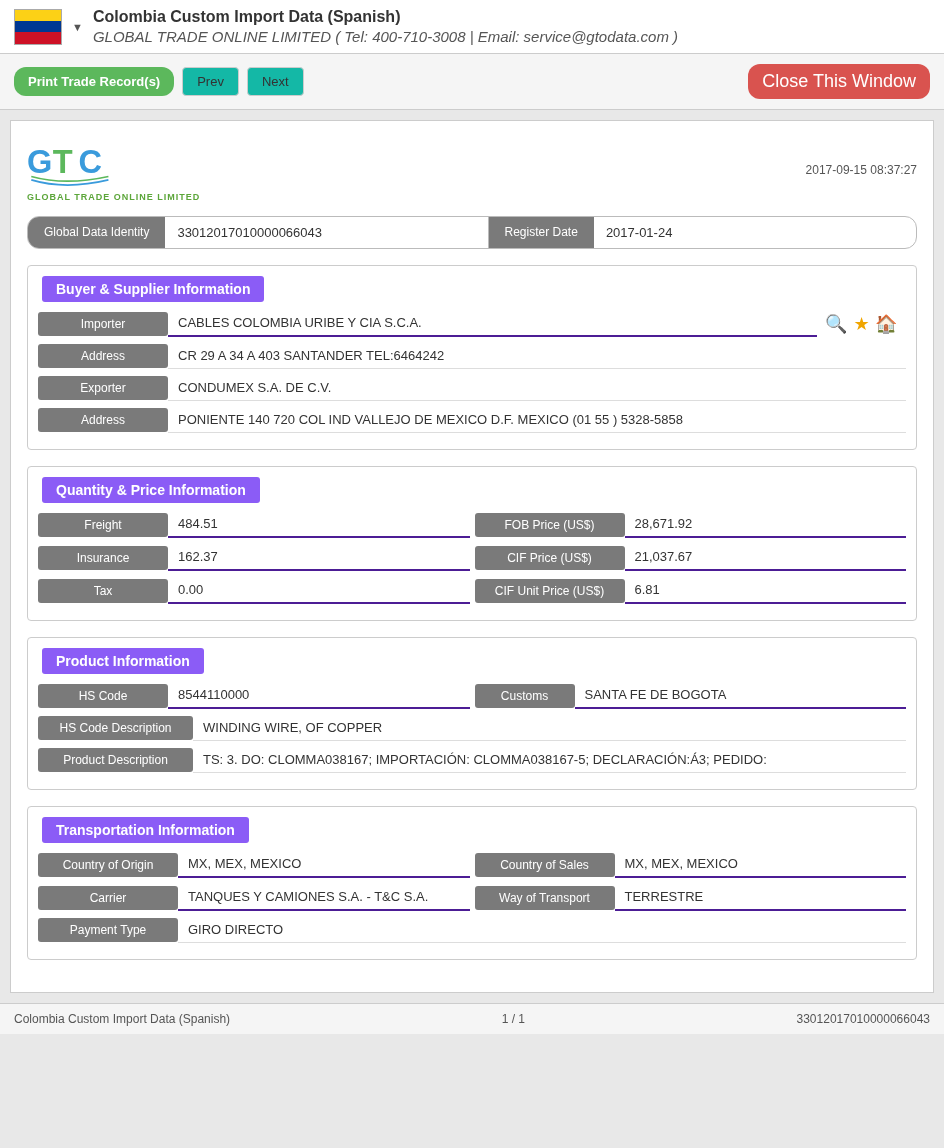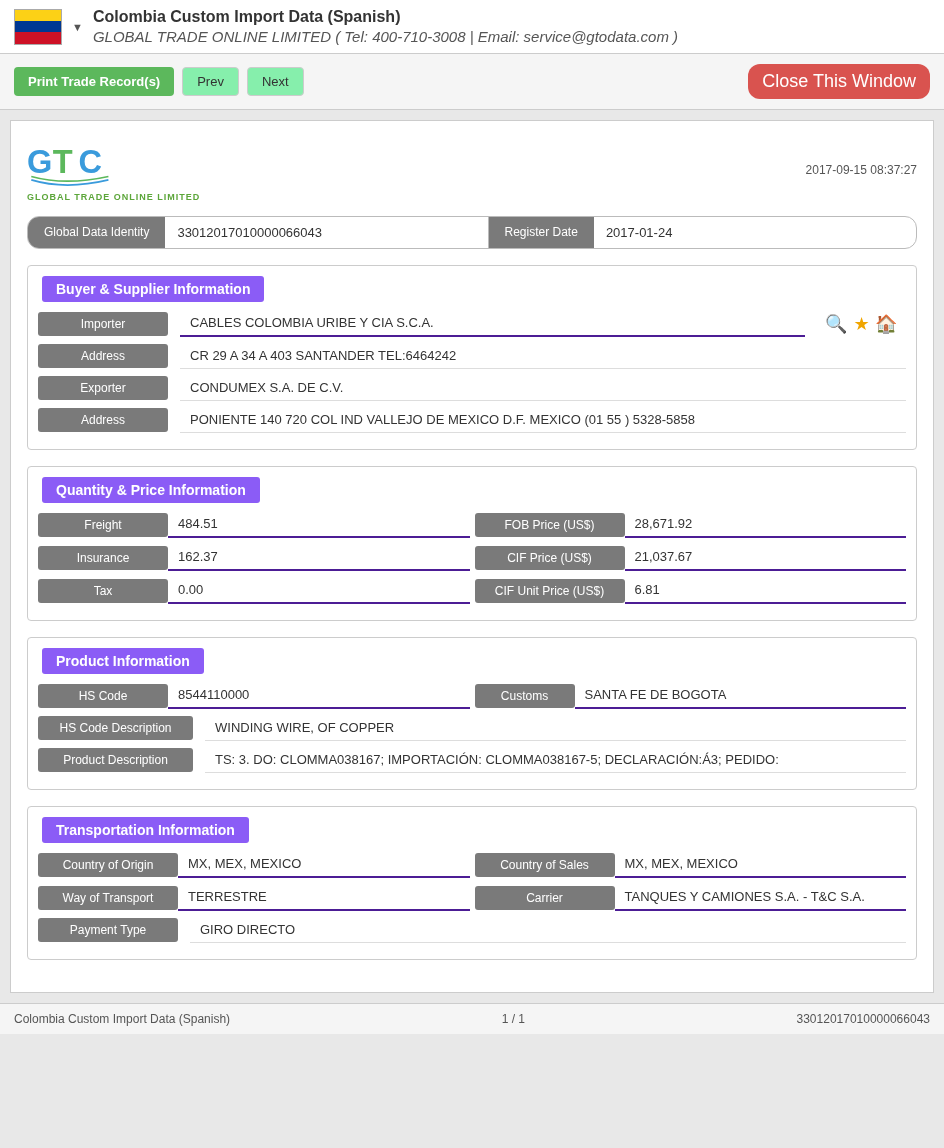--- a/index.html
+++ b/index.html
@@ -35,25 +35,25 @@
     .toolbar {
       background: #f5f5f5;
       border-bottom: 1px solid #ccc;
       padding: 10px 14px;
       display: flex;
       align-items: center;
       gap: 8px;
     }
     .btn-print {
       background: #5cb85c; color: #fff; border: none;
-      padding: 7px 14px; border-radius: 4px; cursor: pointer; font-size: 13px;
+      padding: 7px 14px; border-radius: 12px; cursor: pointer; font-size: 13px;
       font-weight: bold;
     }
     .btn-nav {
-      background: #86efac; color: #333; border: 1px solid #ccc;
+      background: #14b8a6; color: #333; border: 1px solid #ccc;
       padding: 6px 14px; border-radius: 4px; cursor: pointer; font-size: 13px;
     }
     .btn-close {
       background: #d9534f; color: #fff; border: none;
       padding: 7px 14px; border-radius: 12px; cursor: pointer; font-size: 18px;
       margin-left: auto;
     }
 
     
     .content-area {
@@ -120,21 +120,21 @@
       padding: 5px 14px;
       border-radius: 3px;
     }
     .section-body { padding: 8px 10px 10px 10px; }
 
     
     .info-row {
       display: flex;
       align-items: center;
       margin-bottom: 6px;
-      gap: 12px;
+      gap: 0;
     }
     .field-label {
       background: #7a7a7a; color: #fff;
       padding: 5px 10px; font-size: 12px;
       text-align: center; white-space: nowrap;
       border-radius: 3px;
       min-width: 130px;
     }
     .field-value {
       flex: 1; padding: 5px 10px; font-size: 13px;
@@ -337,26 +337,26 @@
           <div class="field-value">MX, MEX, MEXICO</div>
         </div>
         <div class="info-col">
           <div class="field-label" style="min-width:140px;">Country of Sales</div>
           <div class="field-value">MX, MEX, MEXICO</div>
         </div>
       </div>
 
       <div class="info-row-two">
         <div class="info-col">
+          <div class="field-label" style="min-width:140px;">Carrier</div>
+          <div class="field-value">TANQUES Y CAMIONES S.A. - T&amp;C S.A.</div>
+        </div>
+        <div class="info-col">
           <div class="field-label" style="min-width:140px;">Way of Transport</div>
           <div class="field-value">TERRESTRE</div>
-        </div>
-        <div class="info-col">
-          <div class="field-label" style="min-width:140px;">Carrier</div>
-          <div class="field-value">TANQUES Y CAMIONES S.A. - T&amp;C S.A.</div>
         </div>
       </div>
 
       <div class="info-row">
         <div class="field-label" style="min-width:140px;">Payment Type</div>
         <div class="field-value-full" style="flex:1;">GIRO DIRECTO</div>
       </div>
     </div>
   </div>
 

